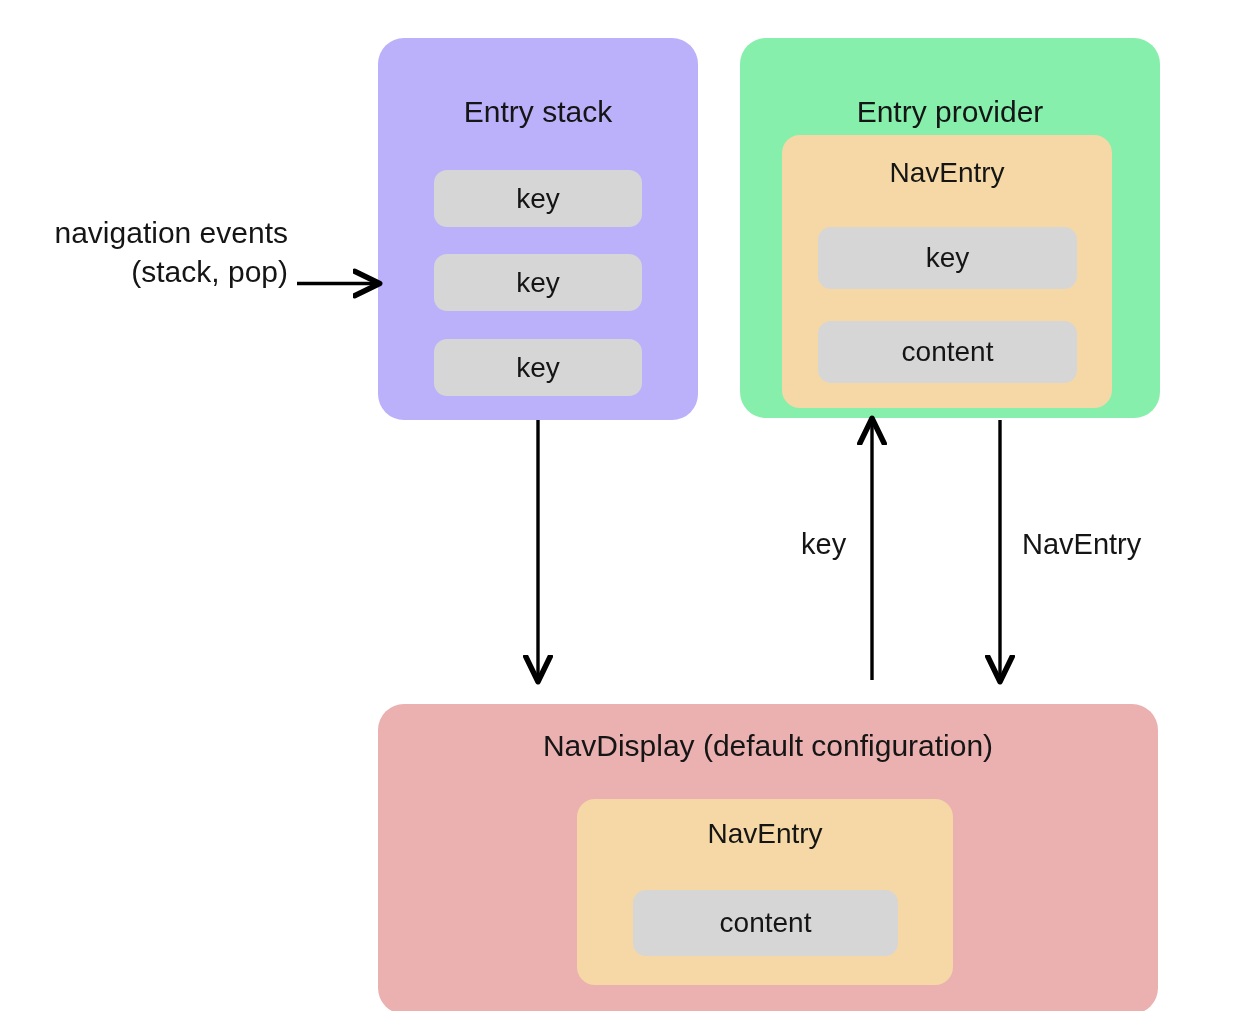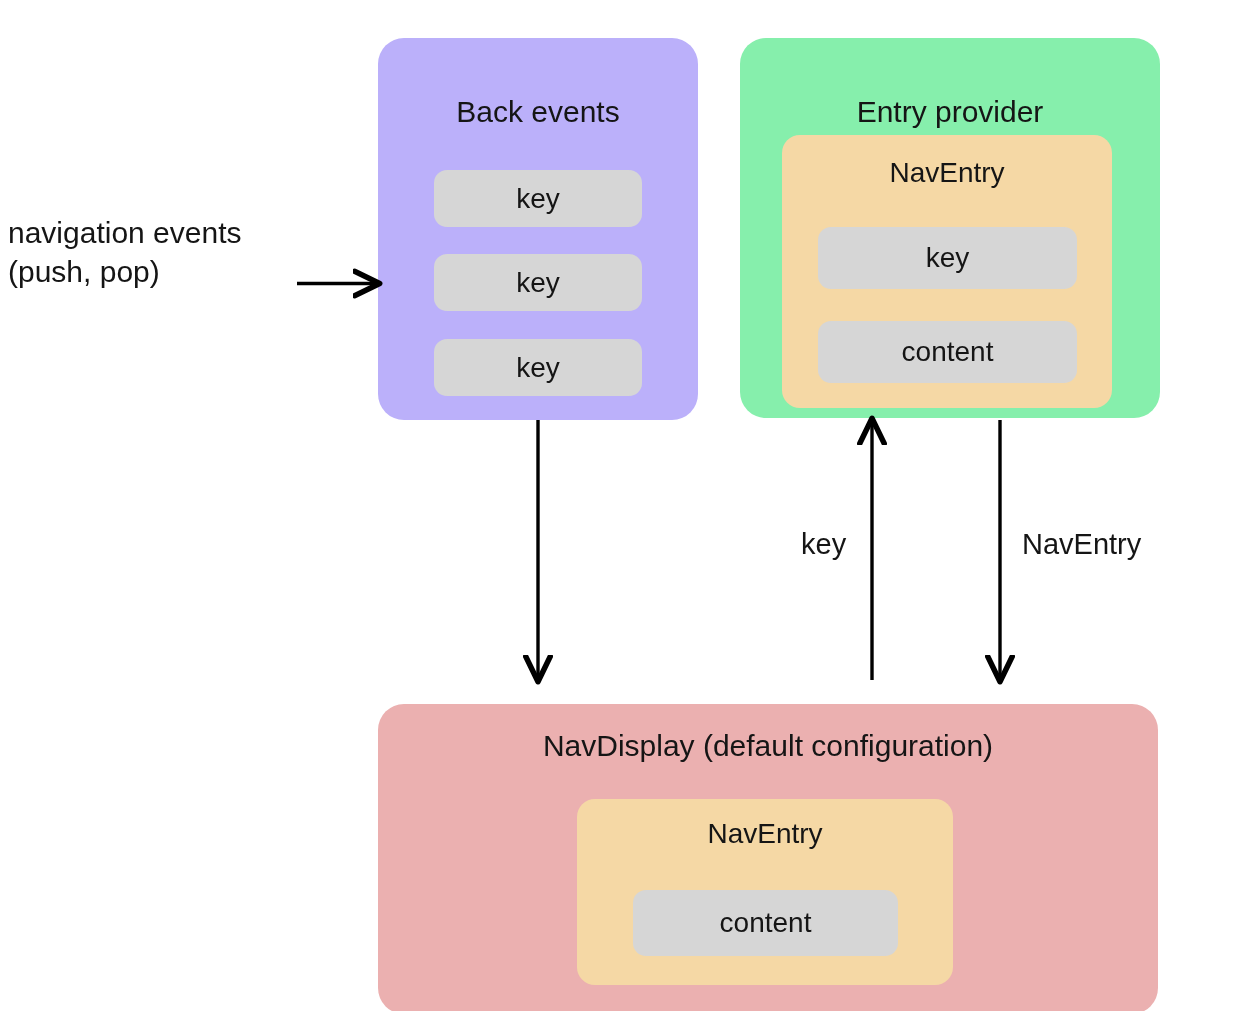--- a/index.html
+++ b/index.html
@@ -140,21 +140,21 @@
     width: 265px;
     height: 66px;
   }
 
   
   #nav-events-label {
     position: absolute;
     left: 8px;
     top: 213px;
     width: 280px;
-    text-align: left;
+    text-align: right;
     font-size: 30px;
     line-height: 39px;
     color: #151515;
   }
   #nav-events-label span { display: block; }
 
   
   .edge-label {
     position: absolute;
     font-size: 29px;
@@ -175,25 +175,25 @@
     pointer-events: none;
   }
 </style>
 </head>
 <body>
 
 <div id="canvas">
 
   <div id="nav-events-label">
     <span>navigation events</span>
-    <span>(push, pop)</span>
+    <span>(stack, pop)</span>
   </div>
 
   <div class="box" id="backstack-box">
-    <div class="container-title" id="backstack-title">Back events</div>
+    <div class="container-title" id="backstack-title">Entry stack</div>
     <div class="chip" id="bs-chip-0">key</div>
     <div class="chip" id="bs-chip-1">key</div>
     <div class="chip" id="bs-chip-2">key</div>
   </div>
 
   <div class="box" id="entryprovider-box">
     <div class="container-title" id="entryprovider-title">Entry provider</div>
     <div class="naventry-panel" id="ep-naventry">
       <div class="naventry-title">NavEntry</div>
       <div class="chip" id="ep-chip-key">key</div>

